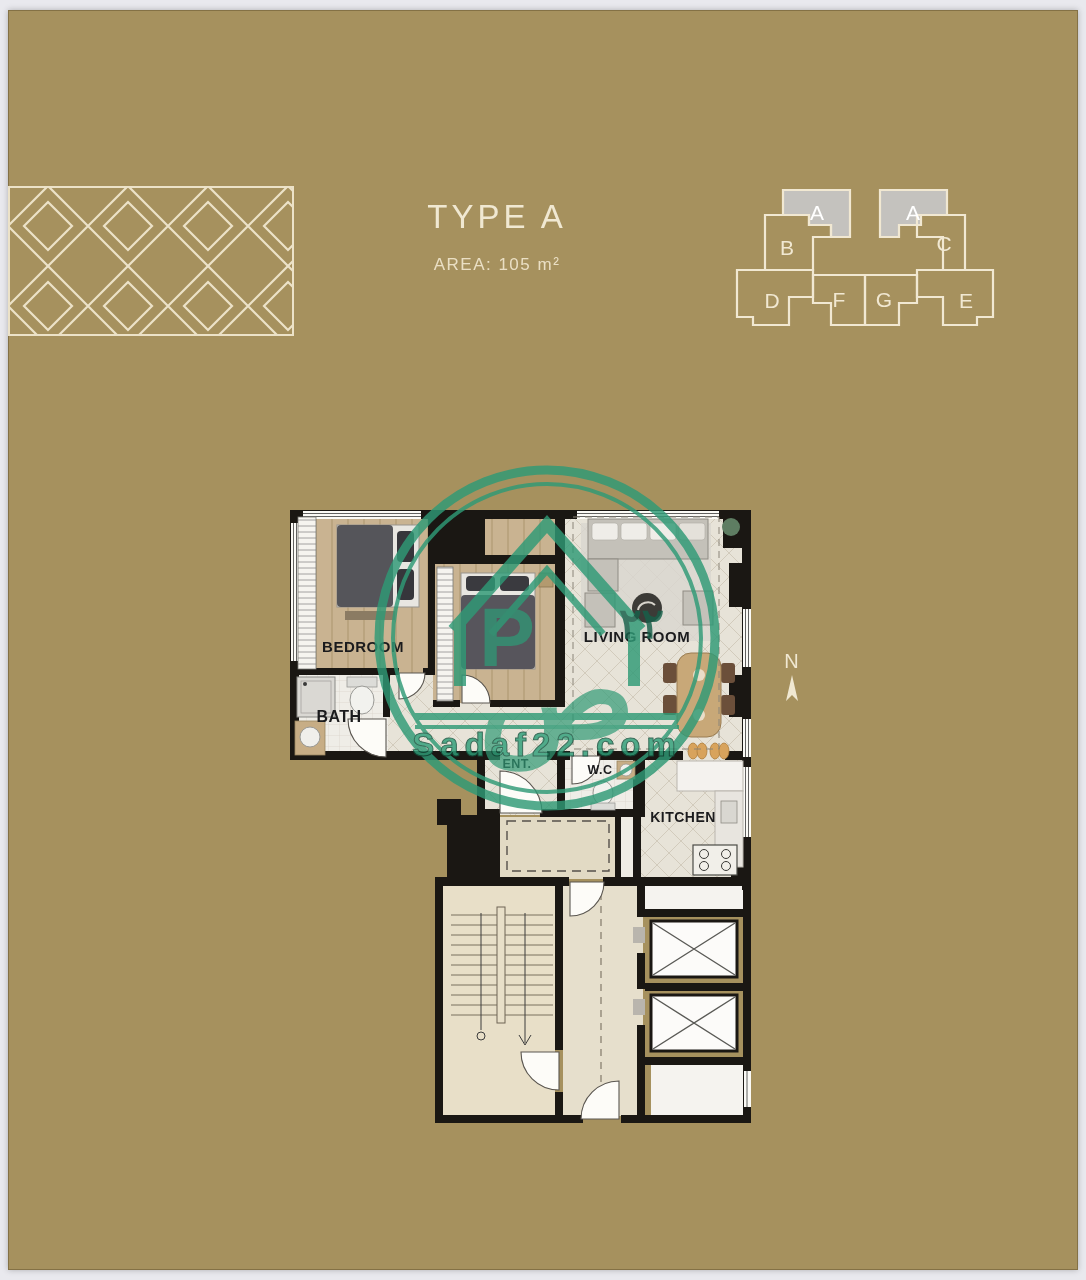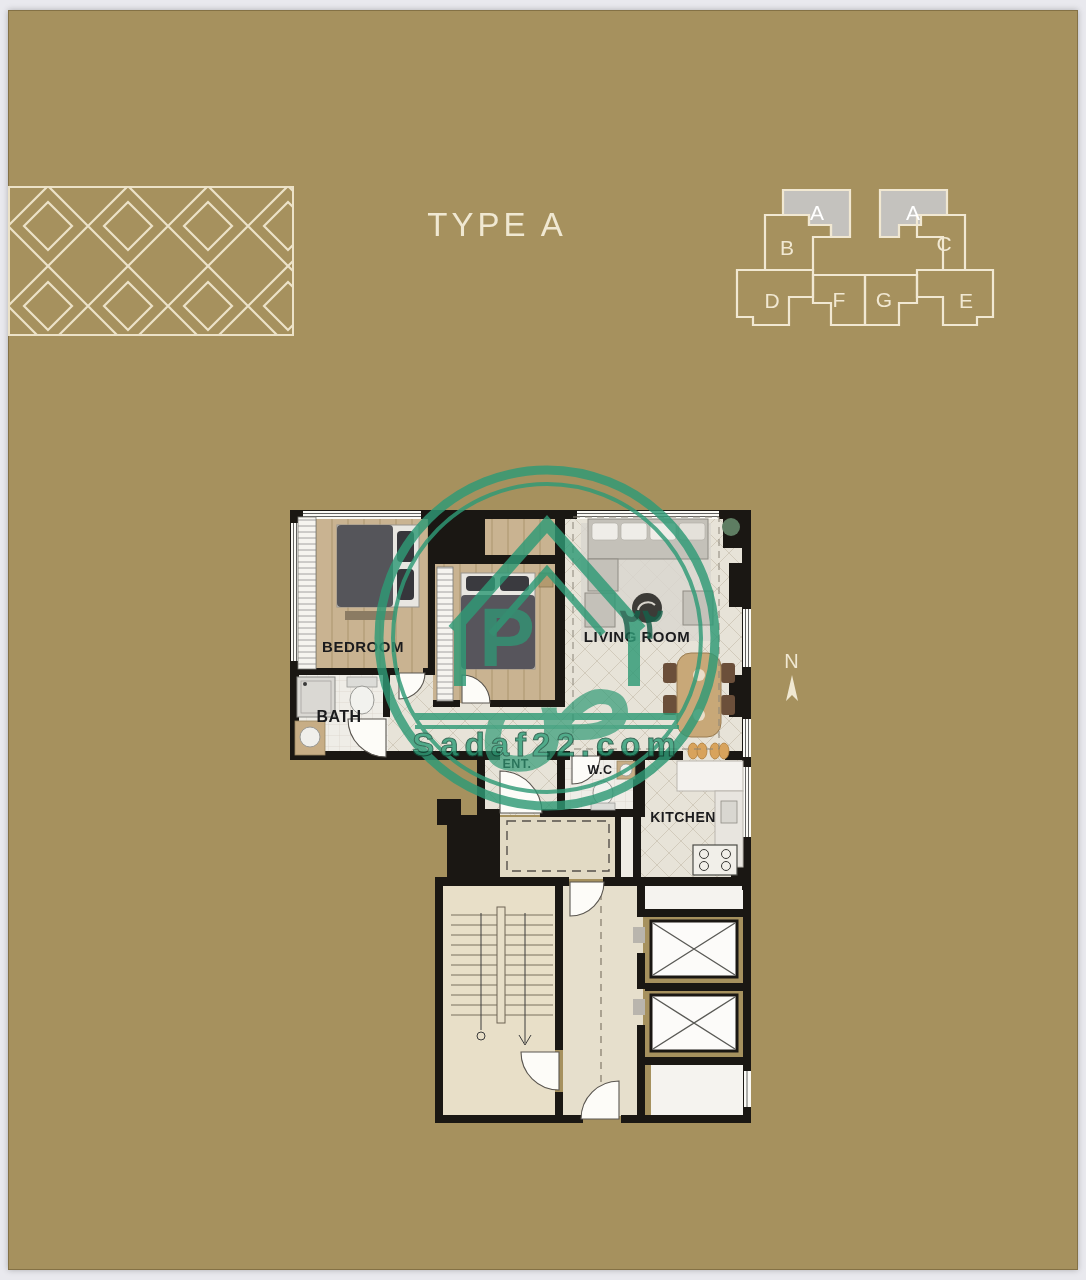--- a/index.html
+++ b/index.html
@@ -1,20 +1,20 @@
 <!DOCTYPE html>
 <html><head>
 <meta charset="utf-8">
 <style>
   html,body{margin:0;padding:0;background:#e9e9ee;font-family:"Liberation Sans",sans-serif;}
   .screen{position:relative;width:1086px;height:1280px;background:#e9e9ee;overflow:hidden;}
   .canvas{position:absolute;left:8px;top:10px;width:1070px;height:1260px;background:#a6915e;
           box-shadow:inset 0 0 0 1px rgba(90,75,40,.45), 0 0 6px rgba(0,0,0,.25);}
   .ornament{position:absolute;left:0;top:176px;}
-  .header{position:absolute;left:309px;top:188px;width:360px;text-align:center;color:#f0e8d2;margin-top:8px;}
+  .header{position:absolute;left:309px;top:188px;width:360px;text-align:center;color:#f0e8d2;}
   .title{font-size:33px;font-weight:500;letter-spacing:4px;}
   .subtitle{margin-top:24px;font-size:18px;letter-spacing:1.5px;color:#ead] }
   .subtitle{margin-top:24px;font-size:18px;letter-spacing:1.5px;color:#eadfc4;}
   .area{margin-top:19px;font-size:17px;letter-spacing:1.5px;color:#eadfc4;}
   .keyplan{position:absolute;left:717px;top:165px;}
   .floorplan{position:absolute;left:277px;top:495px;}
   .compass{position:absolute;left:766px;top:640px;width:36px;text-align:center;color:#f0e8d2;}
   .compass .n{font-size:20px;letter-spacing:1px;}
   .watermark{position:absolute;left:349px;top:438px;opacity:.82;pointer-events:none;}
   svg text{font-family:"Liberation Sans",sans-serif;}
@@ -30,20 +30,21 @@
         <pattern id="orn" width="80" height="80" patternUnits="userSpaceOnUse">
           <path d="M40,0 L80,40 L40,80 L0,40 Z M40,16 L64,40 L40,64 L16,40 Z M0,40 L40,0 L80,40 M0,40 L40,80 L80,40" fill="none" stroke="#ece2c8" stroke-width="2.2"></path>
         </pattern>
       </defs>
       <rect x="1" y="1" width="284" height="148" fill="url(#orn)"></rect>
       <rect x="1" y="1" width="284" height="148" fill="none" stroke="#ece2c8" stroke-width="2"></rect>
     </svg>
 
     <div class="header">
       <div class="title">TYPE A</div>
+      <div class="area">AREA: 105 m²</div>
     </div>
 
     <svg class="keyplan" width="280" height="165" viewBox="0 0 280 165">
       <g fill="none" stroke="#f1e8d2" stroke-width="2.2" stroke-linejoin="miter">
         <path d="M58,15 H125 V62 H106 V50 H84 V40 H58 Z" fill="#c7c7c7" fill-opacity="0.92"></path>
         <path d="M155,15 H222 V40 H196 V50 H174 V62 H155 Z" fill="#c7c7c7" fill-opacity="0.92"></path>
         <path d="M40,40 H84 V50 H106 V62 H88 V95 H40 Z"></path>
         <path d="M192,40 H240 V95 H218 V62 H192 Z"></path>
         <path d="M12,95 H88 V122 H64 V150 H28 V142 H12 Z"></path>
         <path d="M88,100 H140 V150 H106 V128 H88 Z"></path>

